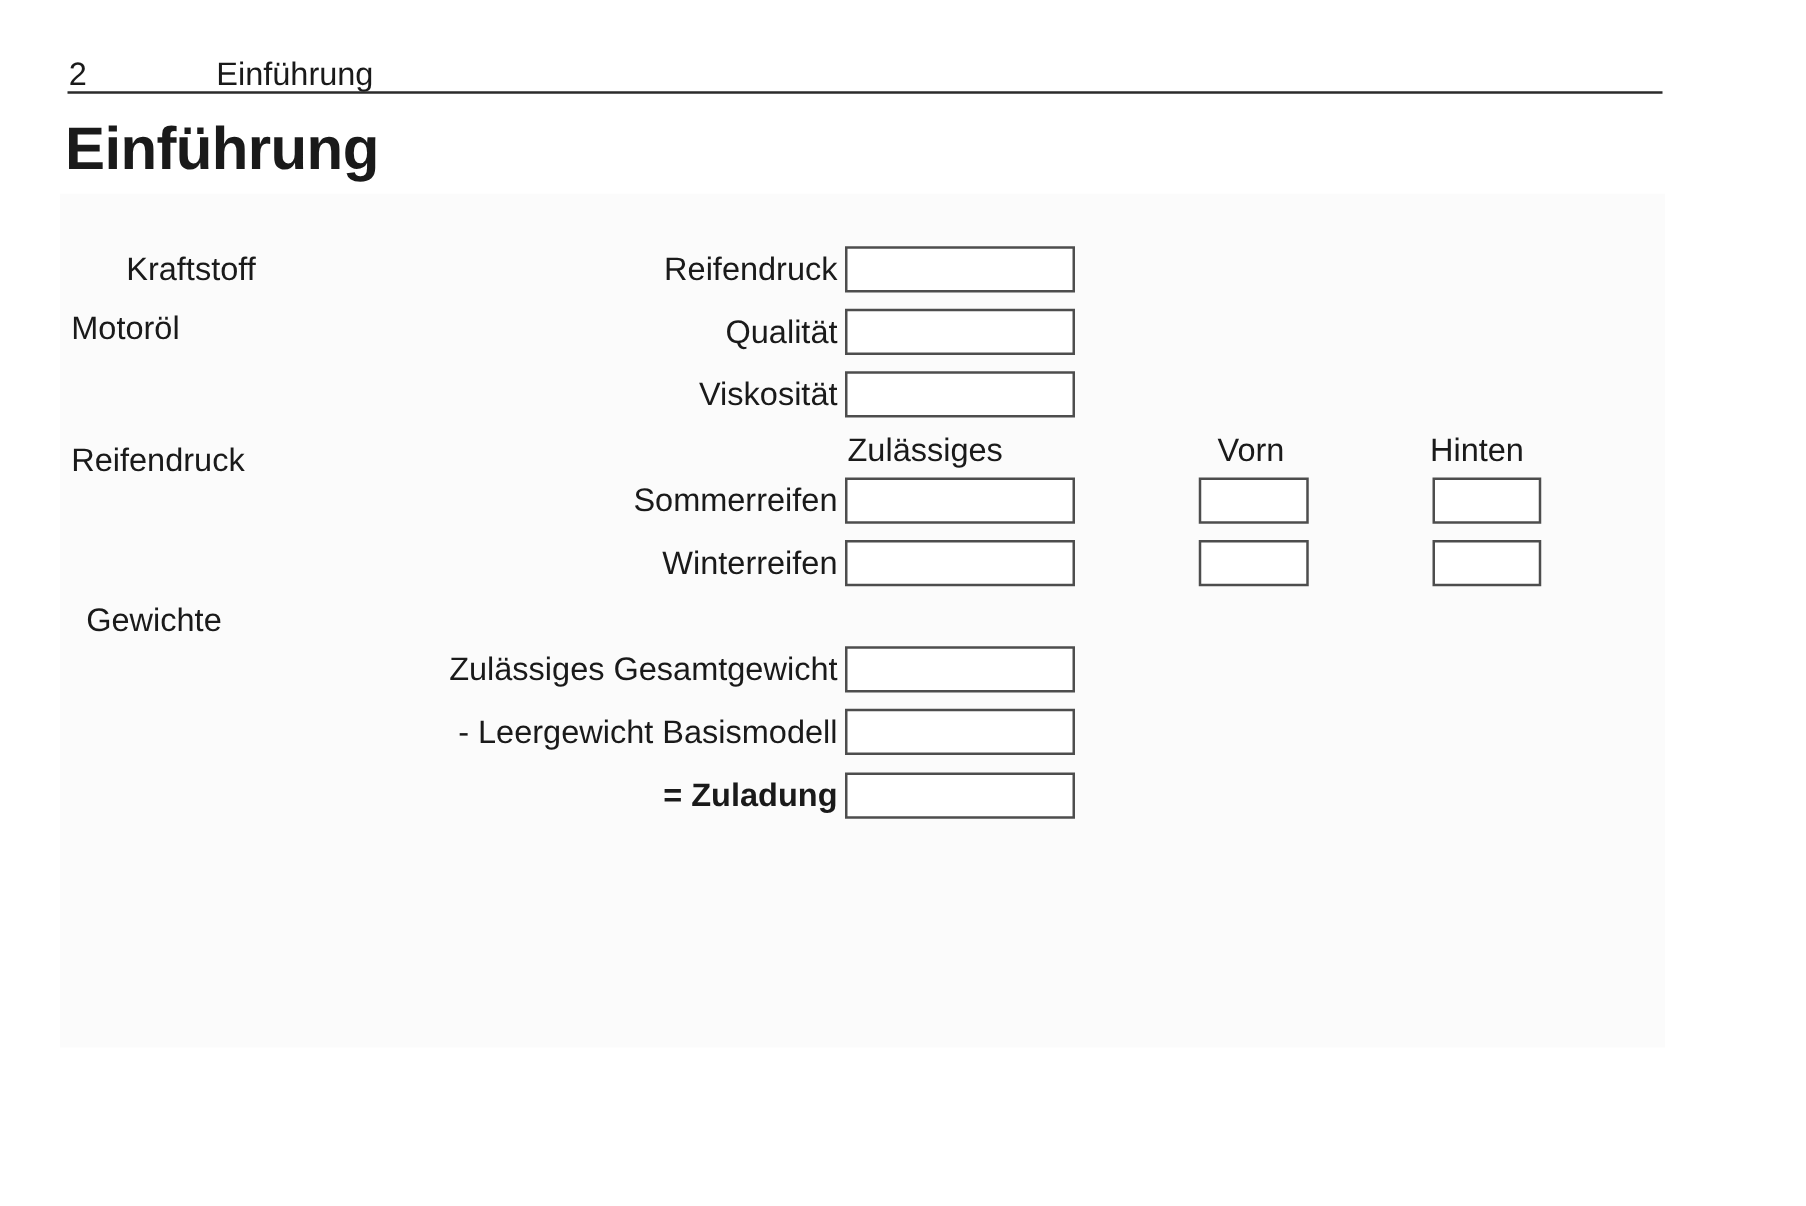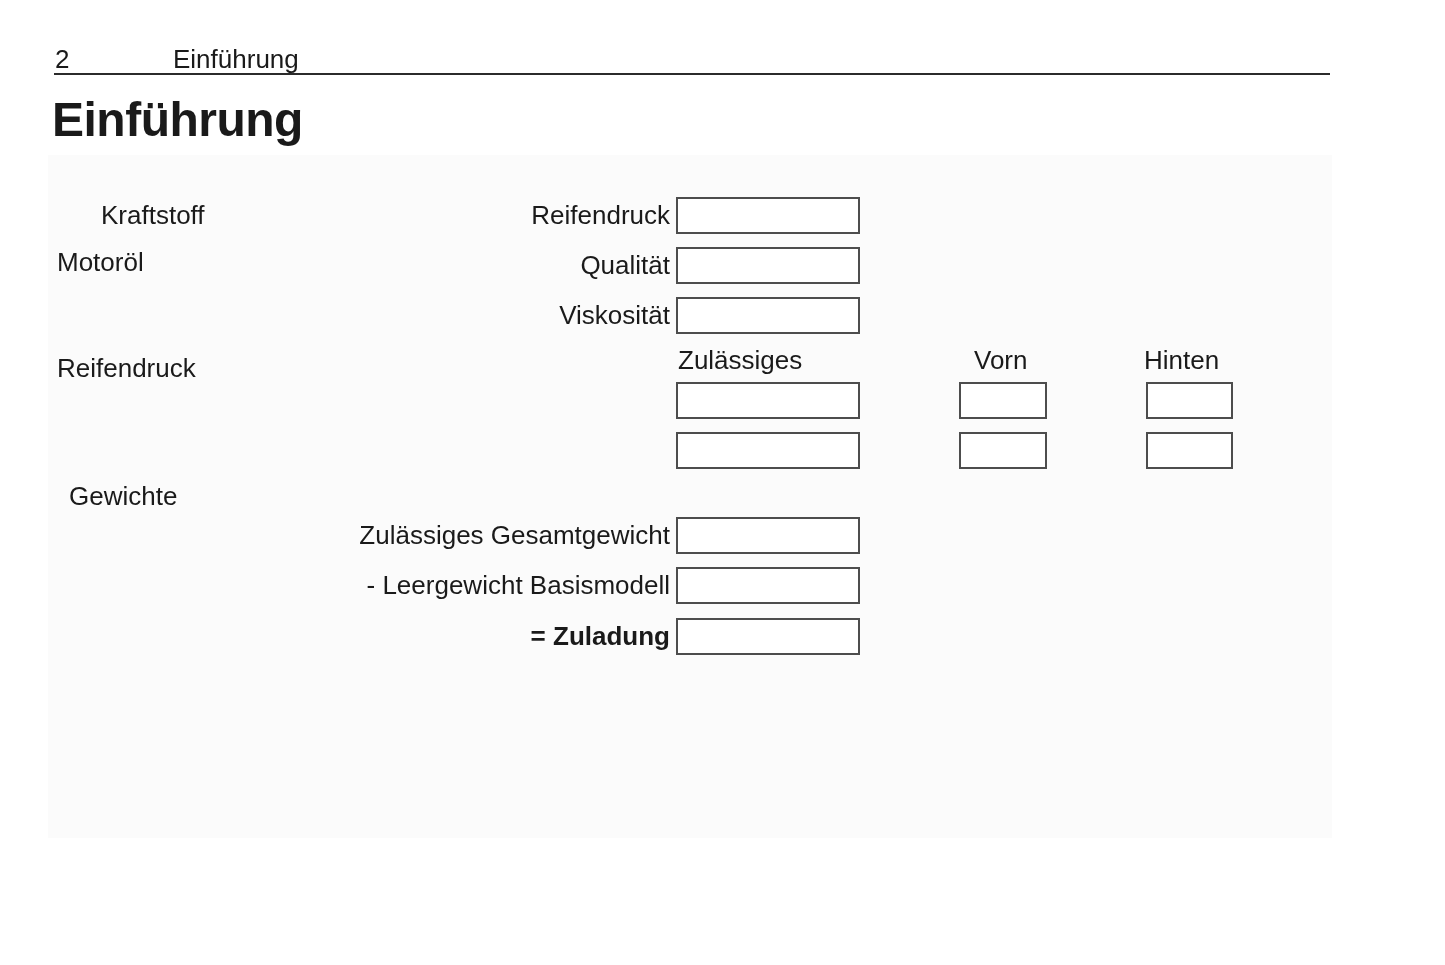--- a/index.html
+++ b/index.html
@@ -92,24 +92,26 @@
   <div class="abs lbl lbl-right" style="left:325px; top:250px;">Qualität</div>
   <input class="field-box w-wide" style="left: 676px; top: 247px;" type="text" value="">
 
   <div class="abs lbl lbl-right" style="left:325px; top:300px;">Viskosität</div>
   <input class="field-box w-wide" style="left: 676px; top: 297px;" type="text" value="">
 
   <div class="abs lbl" style="left:678px; top:345px;">Zulässiges</div>
   <div class="abs lbl" style="left:958px; top:345px;margin-left:16px;">Vorn</div>
   <div class="abs lbl" style="left:1144px; top:345px;">Hinten</div>
 
+  <div class="abs lbl lbl-right" style="left:325px; top:385px;">Sommerreifen</div>
   <input class="field-box w-wide" style="left: 676px; top: 382px;" type="text" value="">
   <input class="field-box w-front" style="left: 959px; top: 382px;" type="text" value="">
   <input class="field-box w-rear" style="left: 1146px; top: 382px;" type="text" value="">
 
+  <div class="abs lbl lbl-right" style="left:325px; top:435px;">Winterreifen</div>
   <input class="field-box w-wide" style="left: 676px; top: 432px;" type="text" value="">
   <input class="field-box w-front" style="left: 959px; top: 432px;" type="text" value="">
   <input class="field-box w-rear" style="left: 1146px; top: 432px;" type="text" value="">
 
   <div class="abs lbl lbl-right" style="left:325px; top:520px;">Zulässiges Gesamtgewicht</div>
   <input class="field-box w-wide" style="left: 676px; top: 517px;" type="text" value="">
 
   <div class="abs lbl lbl-right" style="left:325px; top:570px;">- Leergewicht Basismodell</div>
   <input class="field-box w-wide" style="left: 676px; top: 567px;" type="text" value="">
 

